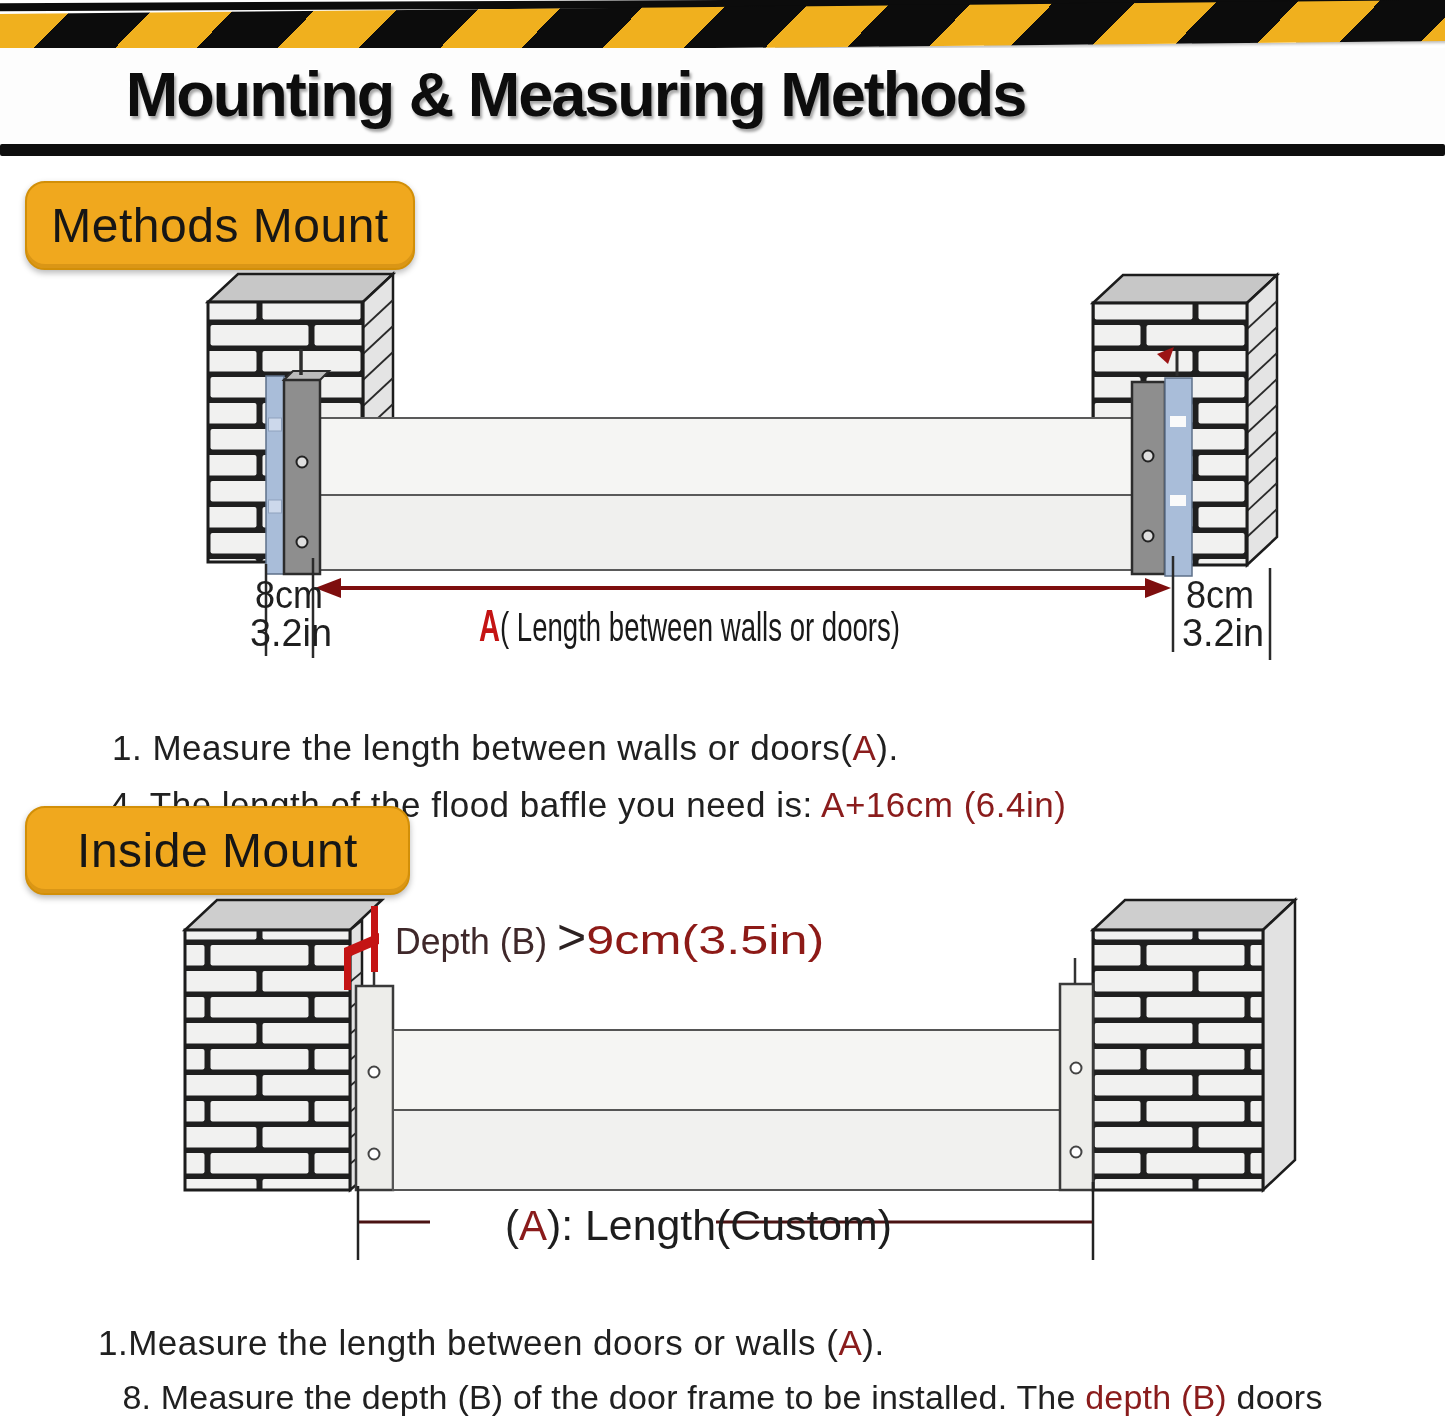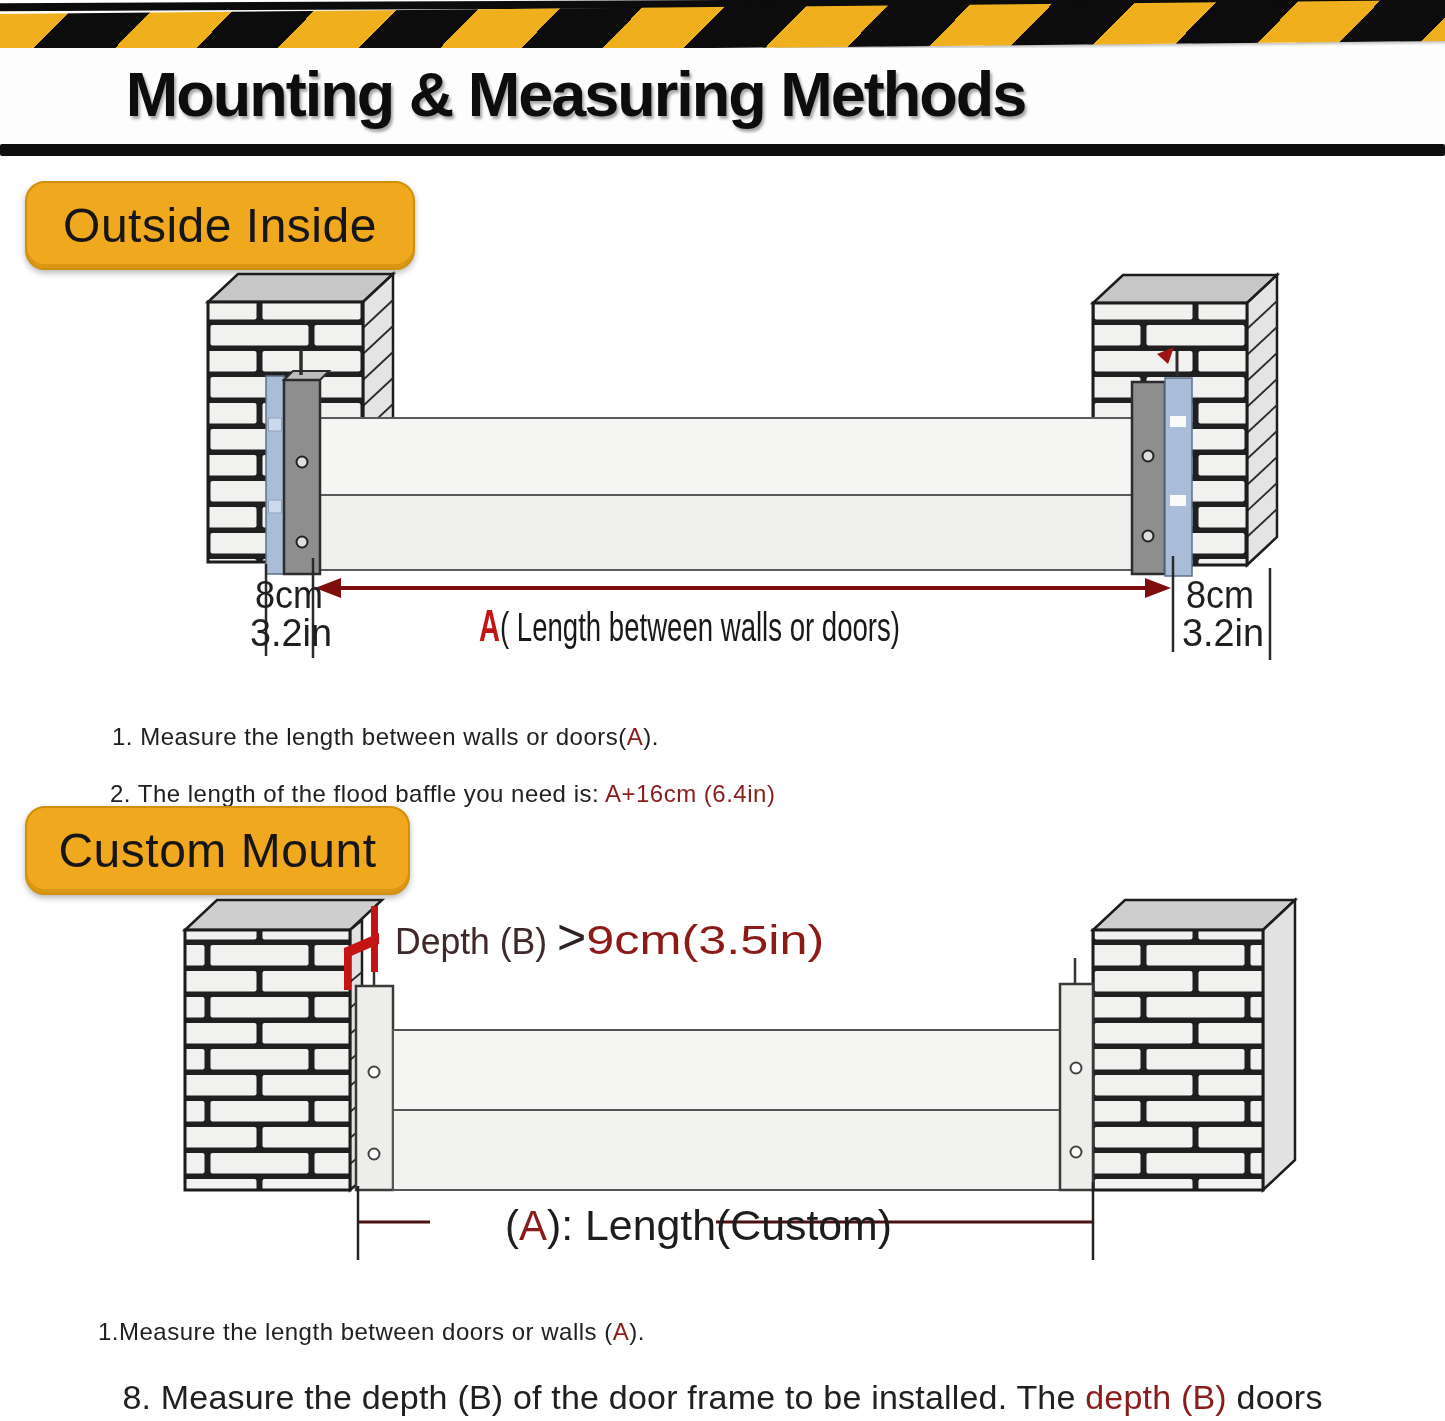--- a/index.html
+++ b/index.html
@@ -27,39 +27,39 @@
          box-shadow:0 3px 6px rgba(0,0,0,.28), inset 0 -4px 0 rgba(150,95,0,.25);}
   .badge-outside{top:181px;left:25px;width:386px;height:85px;}
   .badge-inside{top:806px;left:25px;width:381px;height:85px;}
 
   
   .diagram1{top:270px;left:0;}
   .diagram2{top:890px;left:0;}
   svg text{font-family:"Liberation Sans",sans-serif;}
 
   
-  .step{white-space:nowrap;font-size:24px;letter-spacing:0.5px;color:#202020;line-height:42px;}
+  .step{white-space:nowrap;font-size:35px;letter-spacing:0.5px;color:#202020;line-height:42px;}
   .hl{color:#8a1c1c;}
   .s1-1{top:692px;left:112px;}
   .s1-2{top:749px;left:110px;}
   .s2-1{top:1287px;left:98px;text-align:right;}
   .s2-2{top:1344px;left:0;width:1445px;text-align:center;white-space:normal;
         font-size:34px;line-height:39px;letter-spacing:0.2px;}
 </style>
 </head>
 <body>
 
 <div class="abs tape-topbar"></div>
 <div class="abs tape"></div>
 <div class="abs title-band"></div>
 <div class="abs page-title">Mounting &amp; Measuring Methods</div>
 <div class="abs divider-bar"></div>
 
 <div class="abs badge badge-outside">
-  <span>Outside Inside</span>
+  <span>Methods Mount</span>
 </div>
 
 <svg class="abs diagram1" width="1445" height="420" viewBox="0 0 1445 420">
   <defs>
     <pattern id="brickP" width="104" height="52" patternUnits="userSpaceOnUse">
       <rect width="104" height="52" fill="#1f1f1f"></rect>
       <rect x="2.5" y="3" width="98" height="20.5" rx="2" fill="#f1f1f0"></rect>
       <rect x="-49.5" y="29" width="98" height="20.5" rx="2" fill="#f1f1f0"></rect>
       <rect x="54.5" y="29" width="98" height="20.5" rx="2" fill="#f1f1f0"></rect>
     </pattern>
@@ -142,24 +142,24 @@
     <text x="291" y="376" font-size="39" fill="#1f1f1f" text-anchor="middle" textLength="82" lengthAdjust="spacingAndGlyphs">3.2in</text>
     <text x="1220" y="338" font-size="39" fill="#1f1f1f" text-anchor="middle" textLength="68" lengthAdjust="spacingAndGlyphs">8cm</text>
     <text x="1223" y="376" font-size="39" fill="#1f1f1f" text-anchor="middle" textLength="82" lengthAdjust="spacingAndGlyphs">3.2in</text>
     <text x="479" y="371">
       <tspan font-size="44" font-weight="bold" fill="#c41414" textLength="21" lengthAdjust="spacingAndGlyphs">A</tspan><tspan font-size="40" fill="#191919" textLength="400" lengthAdjust="spacingAndGlyphs">( Length between walls or doors)</tspan>
     </text>
   </g>
 </svg>
 
 <p class="abs step s1-1"><span>1. Measure the length between walls or doors(</span><span class="hl">A</span><span>).</span></p>
-<p class="abs step s1-2"><span>2. The length of the flood baffle you need is: </span><span class="hl">A+16cm (6.4in)</span></p>
+<p class="abs step s1-2"><span>4. The length of the flood baffle you need is: </span><span class="hl">A+16cm (6.4in)</span></p>
 
 <div class="abs badge badge-inside">
-  <span>Custom Mount</span>
+  <span>Inside Mount</span>
 </div>
 
 <svg class="abs diagram2" width="1445" height="390" viewBox="0 0 1445 390">
 
   <g>
     <polygon points="185,40 217,10 382,10 350,40" fill="#cecece" stroke="#1c1c1c" stroke-width="2.5"></polygon>
     <polygon points="350,40 362,30 362,290 350,300" fill="#e2e2e2" stroke="#1c1c1c" stroke-width="2.5"></polygon>
     <g stroke="#2a2a2a" stroke-width="1.8">
       <line x1="350" y1="66" x2="362" y2="56"></line>
         <line x1="350" y1="92" x2="362" y2="82"></line>

